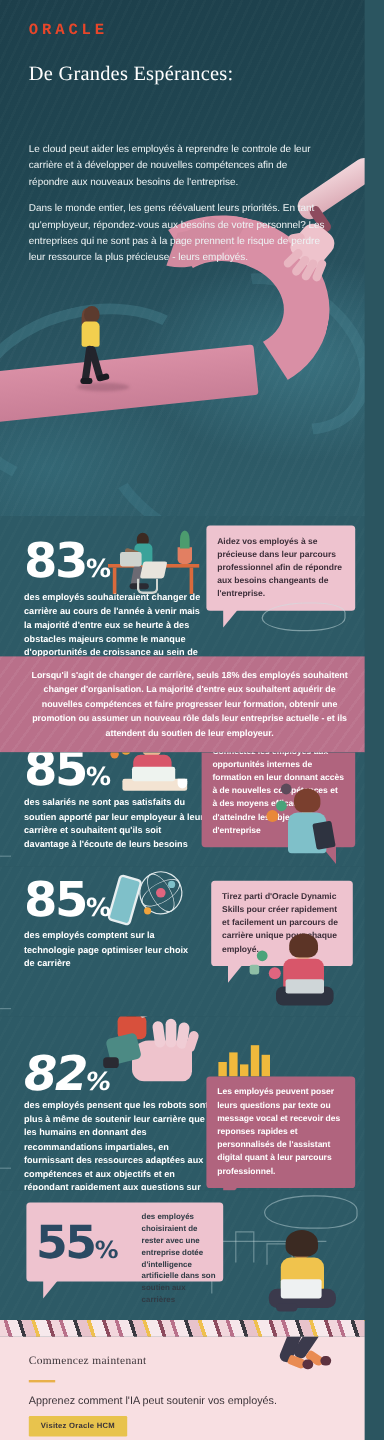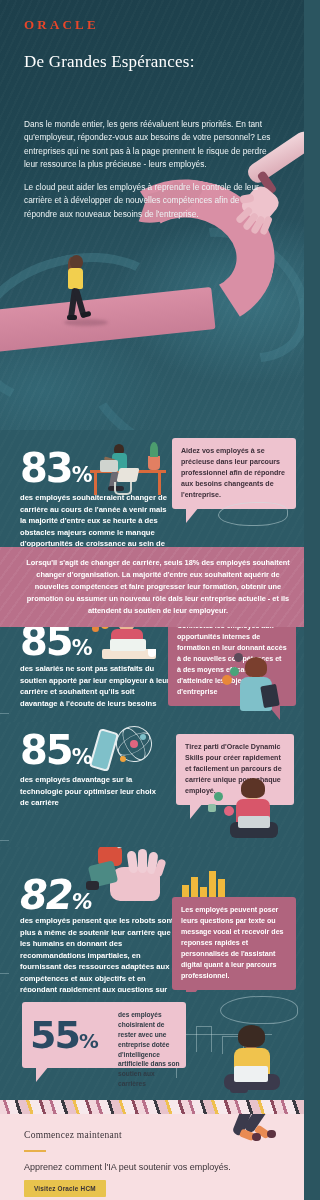--- a/index.html
+++ b/index.html
@@ -30,21 +30,21 @@
   .sw1 { width:210px; height:150px; left:-30px; top:255px; transform:rotate(-14deg);
          border-color:rgba(86,152,166,.30) transparent transparent rgba(86,152,166,.22); }
   .sw2 { width:250px; height:170px; left:80px; top:295px; transform:rotate(16deg);
          border-color:transparent rgba(78,142,158,.33) rgba(78,142,158,.24) transparent; }
   .sw3 { width:160px; height:120px; left:155px; top:235px; transform:rotate(35deg);
          border-color:rgba(86,152,166,.22) rgba(86,152,166,.26) transparent transparent; }
 
   .oracle-logo {
     position:absolute; left:24px; top:17px;
     font-size:13px; font-weight:700; letter-spacing:3.2px;
-    color:#e8462a; font-family:Liberation Serif, serif;
+    color:#e8462a; font-family:Liberation Mono, monospace;
   }
   .hero-title {
     position:absolute; left:24px; top:52px; width:258px;
     font-family:"Liberation Serif", serif;
     font-size:17px; color:#ffffff; font-weight:400; letter-spacing:.2px;
   }
   .hero-sub {
     position:absolute; left:24px; top:76px; width:258px;
     font-family:"Liberation Serif", serif;
     font-size:12.5px; line-height:1.85; color:#f4e9e4; font-weight:400;
@@ -210,22 +210,22 @@
           <div class="r-fing rf2"></div>
         <div class="r-fing rf3"></div>
           <div class="r-fing rf4"></div>
         <div class="r-thumb"></div>
       </div>
     </div>
 
     <div class="oracle-logo">ORACLE</div>
     <h1 class="hero-title">De Grandes Espérances:</h1>
     <div class="hero-body">
+      <p>Le cloud peut aider les employés à reprendre le controle de leur carrière et à développer de nouvelles compétences afin de répondre aux nouveaux besoins de l'entreprise.</p>
       <p>Dans le monde entier, les gens réévaluent leurs priorités. En tant qu'employeur, répondez-vous aux besoins de votre personnel? Les entreprises qui ne sont pas à la page prennent le risque de perdre leur ressource la plus précieuse - leurs employés.</p>
-      <p>Le cloud peut aider les employés à reprendre le controle de leur carrière et à développer de nouvelles compétences afin de répondre aux nouveaux besoins de l'entreprise.</p>
     </div>
   </section>
 
   <section class="sec" style="height:117px;">
 
     <div class="flat" style="left:90px;top:8px;width:80px;height:56px;">
       <div style="position:absolute;left:0;top:32px;width:76px;height:3px;background:#d96a3c;"></div>
       <div style="position:absolute;left:4px;top:35px;width:3px;height:22px;background:#d96a3c;"></div>
       <div style="position:absolute;left:68px;top:35px;width:3px;height:22px;background:#d96a3c;"></div>
       <div style="position:absolute;left:24px;top:6px;width:10px;height:11px;background:#3c2a22;border-radius:50% 50% 40% 40%;"></div>
@@ -294,21 +294,21 @@
       <div style="position:absolute;left:24px;top:0px;width:36px;height:36px;border:1.6px solid #dfe8ea;border-radius:50%;transform:rotate(-30deg) scaleX(.45);"></div>
       <div style="position:absolute;left:24px;top:0px;width:36px;height:36px;border:1.6px solid #dfe8ea;border-radius:50%;transform:rotate(60deg) scaleX(.45);"></div>
       <div style="position:absolute;left:38px;top:14px;width:8px;height:8px;background:#e0657f;border-radius:50%;"></div>
       <div style="position:absolute;left:48px;top:8px;width:6px;height:6px;background:#7fc0c9;border-radius:50%;"></div>
       <div style="position:absolute;left:28px;top:30px;width:6px;height:6px;background:#f0a23c;border-radius:50%;"></div>
     </div>
 
     <div class="stat-num" style="left:20px;top:8px;font-size:40px;">
       <span>85</span><span class="stat-pct">%</span>
     </div>
-    <p class="stat-body" style="left:20px;top:52px;width:146px;">des employés davantage sur la technologie pour optimiser leur choix de carrière</p>
+    <p class="stat-body" style="left:20px;top:52px;width:146px;">des employés comptent sur la technologie page optimiser leur choix de carrière</p>
 
     <div class="bubble" style="left:176px;top:12px;width:118px;">Tirez parti d'Oracle Dynamic Skills pour créer rapidement et facilement un parcours de carrière unique pour chaque employé.</div>
 
     <div class="flat" style="left:222px;top:60px;width:72px;height:62px;">
       <div style="position:absolute;left:22px;top:0px;width:17px;height:18px;background:#e9b894;border-radius:50% 50% 45% 45%;"></div>
       <div style="position:absolute;left:19px;top:-4px;width:24px;height:20px;background:#5c3426;border-radius:50% 50% 35% 35%;"></div>
       <div style="position:absolute;left:14px;top:17px;width:34px;height:26px;background:#d8566a;border-radius:7px 7px 3px 3px;"></div>
       <div style="position:absolute;left:8px;top:40px;width:48px;height:16px;background:#2e3340;border-radius:6px;"></div>
       <div style="position:absolute;left:16px;top:34px;width:32px;height:12px;background:#cfd6d8;border-radius:2px;"></div>
       <div style="position:absolute;left:2px;top:24px;width:10px;height:10px;background:#e0657f;border-radius:50%;"></div>

